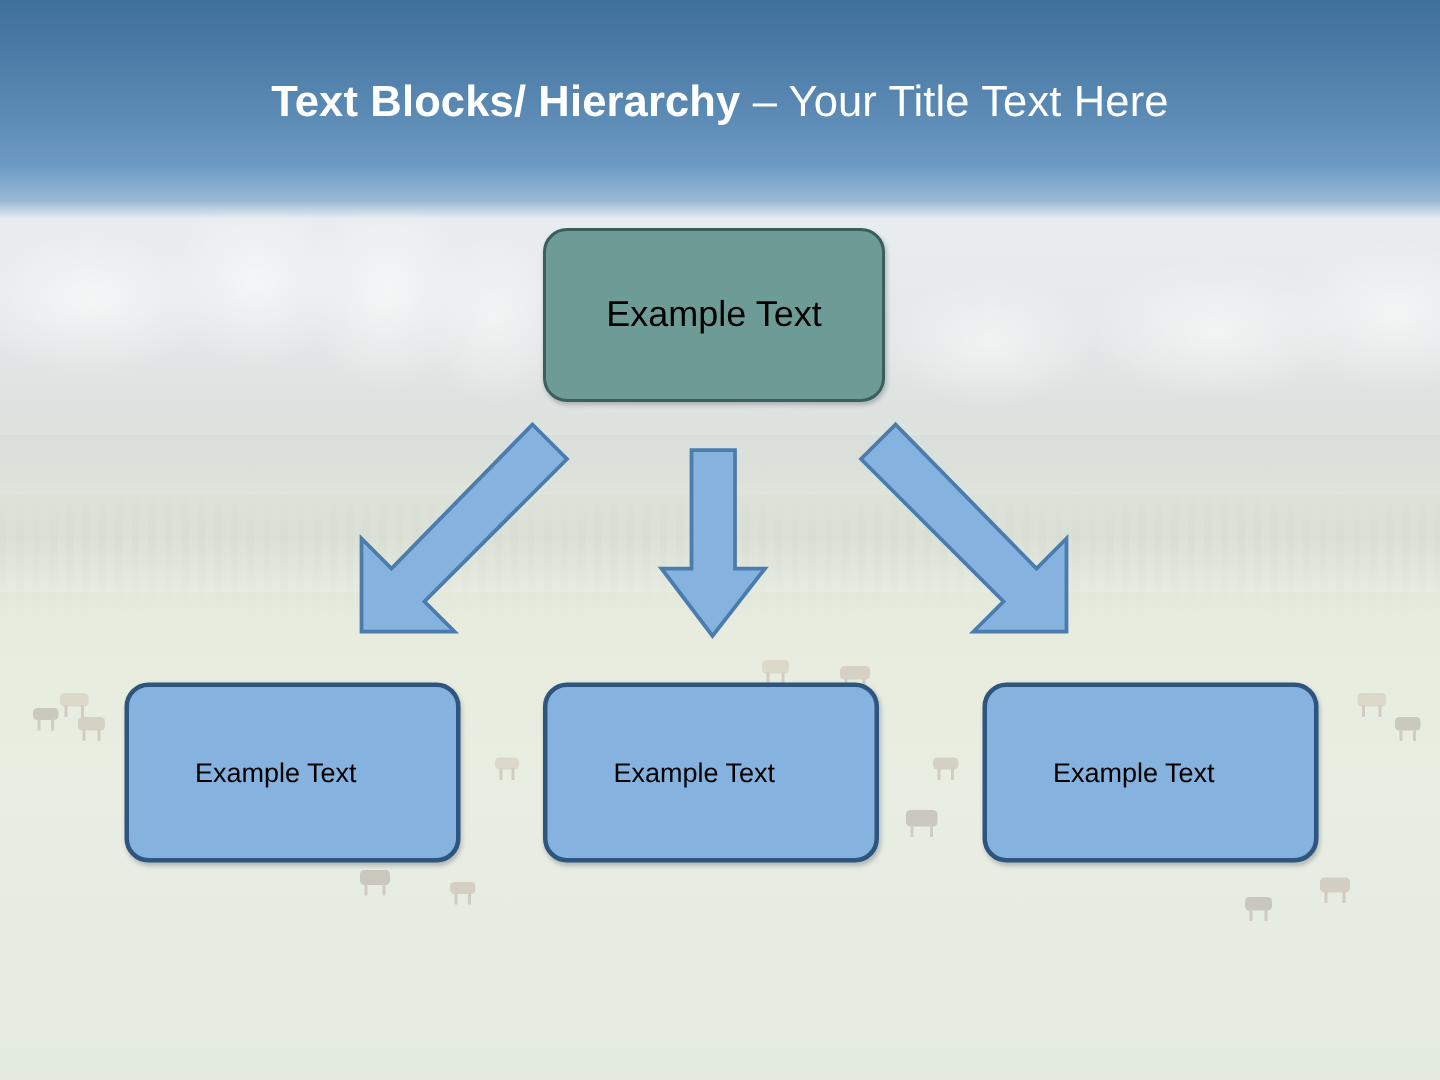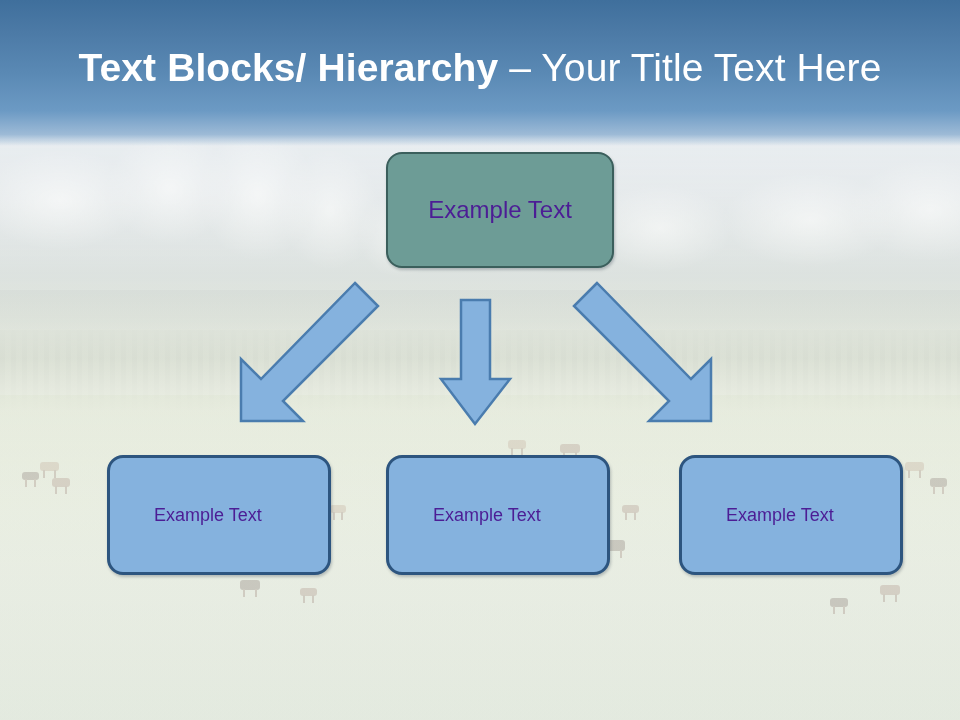--- a/index.html
+++ b/index.html
@@ -152,39 +152,38 @@
       #6c9ac4 76%,
       rgba(126,165,203,.72) 92%,
       rgba(150,182,214,0) 100%);
   }
   .title-text {
     position: absolute;
     left: 0; top: 48px;
     width: 960px;
     text-align: center;
     color: #ffffff;
-    font-size: 39px;
+    font-size: 29px;
     line-height: 40px;
     letter-spacing: .1px;
     white-space: nowrap;
   }
   .title-text .strong { font-weight: bold; }
   .title-text .light  { font-weight: normal; }
 
   
   .node {
     position: absolute;
     box-sizing: border-box;
     display: flex;
     align-items: center;
     border-radius: 16px;
-    color: #4c1d95;
+    color: #000000;
     font-size: 19px;
     box-shadow: 1px 2px 3px rgba(40,55,70,.28);
-    margin-left: 24px;
   }
   .node-top {
     left: 362px; top: 152px;
     width: 228px; height: 116px;
     background: #6d9c96;
     border: 2px solid #3b5f5c;
     font-size: 24px;
     justify-content: center;
   }
   .node-child {

